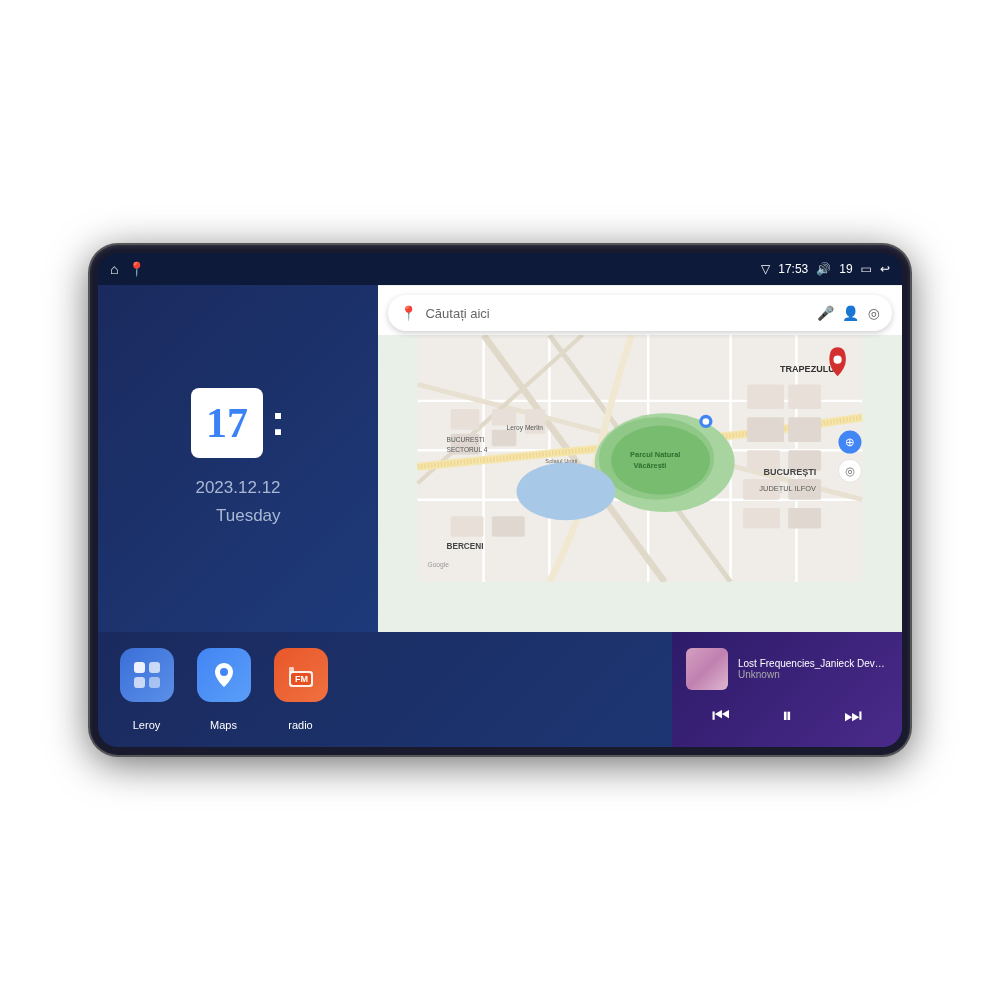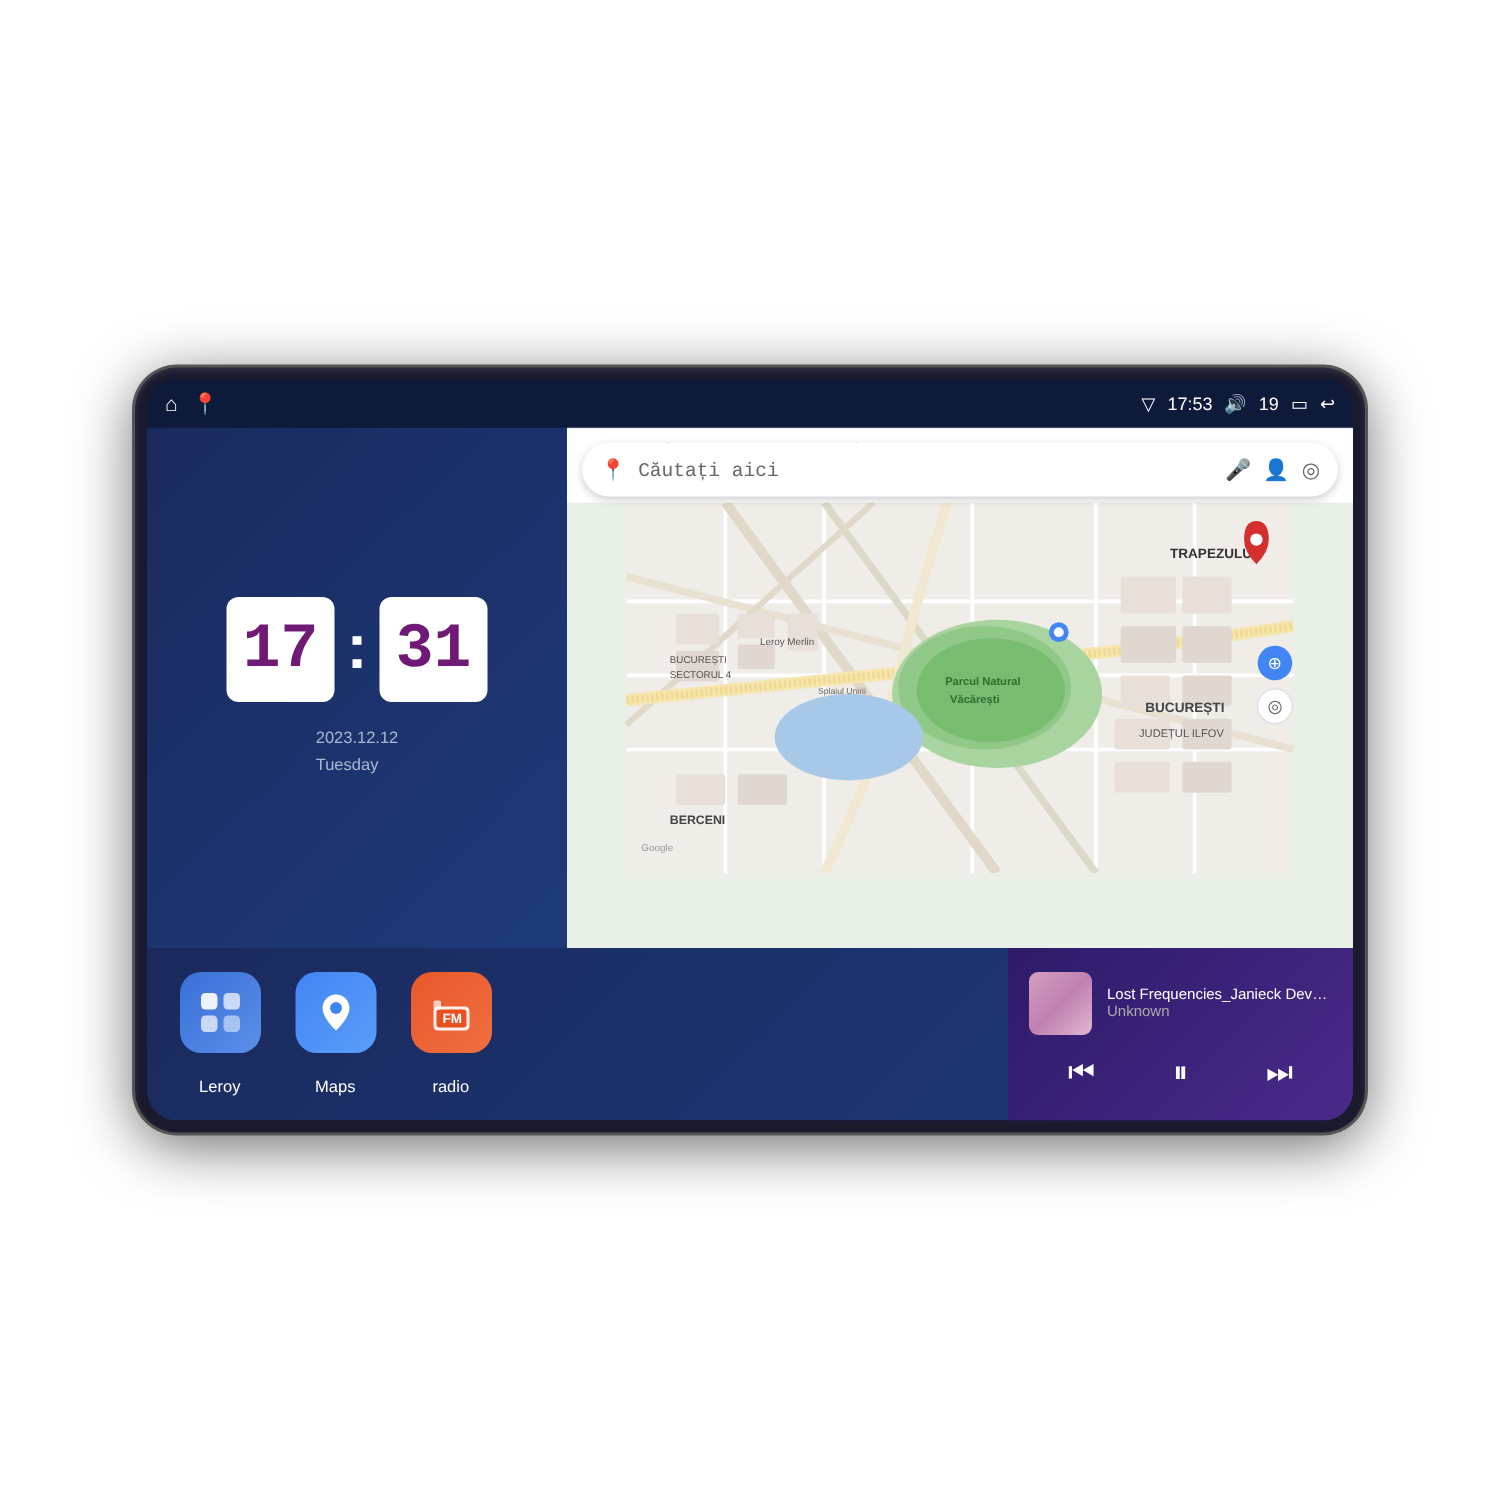--- a/index.html
+++ b/index.html
@@ -95,43 +95,43 @@
 
     .clock-display {
       display: flex;
       align-items: center;
       gap: 8px;
       margin-bottom: 16px;
     }
 
     .clock-digit {
       background: white;
-      color: #701a75;
+      color: #3b82f6;
       font-size: 42px;
       font-weight: bold;
       width: 72px;
       height: 70px;
       display: flex;
       align-items: center;
       justify-content: center;
       border-radius: 8px;
-      font-family: Liberation Mono, monospace;
+      font-family: Liberation Serif, serif;
     }
 
     .clock-colon {
       color: white;
       font-size: 42px;
       font-weight: bold;
       margin-bottom: 4px;
     }
 
     .clock-date {
-      text-align: left;
+      text-align: right;
       color: #aab8d4;
-      font-size: 11px;
+      font-size: 17px;
       line-height: 1.6;
     }
 
     
     .map-panel {
       flex: 1;
       background: #e8f0e8;
       position: relative;
       overflow: hidden;
       display: flex;
@@ -155,21 +155,20 @@
     }
 
     .map-search-icon {
       font-size: 14px;
     }
 
     .map-search-text {
       flex: 1;
       font-size: 13px;
       color: #666;
-      font-family: Liberation Mono, monospace;
     }
 
     .map-search-right {
       display: flex;
       gap: 8px;
       align-items: center;
     }
 
     .map-search-right span {
       font-size: 14px;
@@ -356,21 +355,20 @@
     </div>
 
     <div class="main-area">
 
       <div class="top-section">
 
         <div class="clock-panel">
           <div class="clock-display">
             <div class="clock-digit">17</div>
             <div class="clock-colon">:</div>
-            <div class="clock-digit">31</div>
           </div>
           <div class="clock-date">
             <div>2023.12.12</div>
             <div>Tuesday</div>
           </div>
         </div>
 
         <div class="map-panel">
 
           <div class="map-search-bar">

